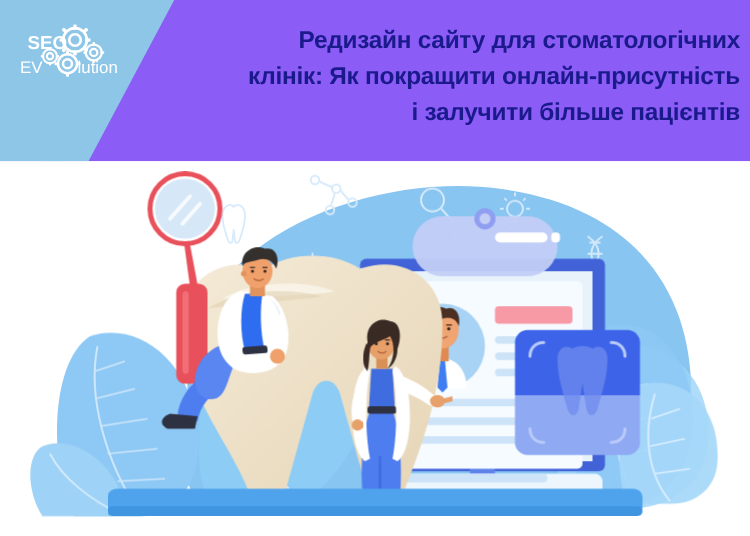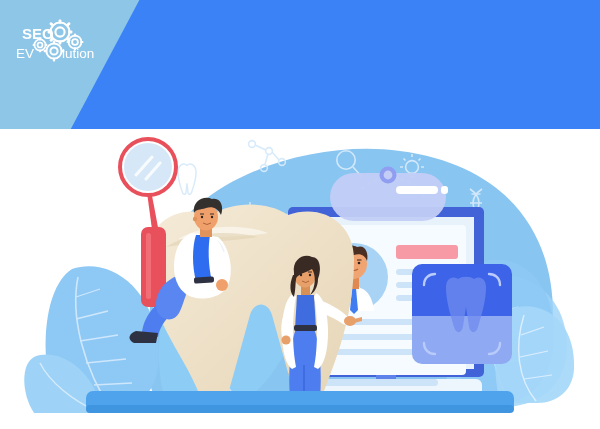--- a/index.html
+++ b/index.html
@@ -1,21 +1,21 @@
 <!DOCTYPE html>
 <html><head>
 <meta charset="utf-8">
 <style>
   html,body{margin:0;padding:0;background:#fff;}
   body{width:600px;height:429px;overflow:hidden;
        font-family:"Liberation Sans","DejaVu Sans",sans-serif;}
   .page{position:relative;width:600px;height:429px;background:#ffffff;overflow:hidden;}
 
   
-  .header{position:absolute;left:0;top:0;width:600px;height:129px;background:#3b82f6;overflow:hidden;}
+  .header{position:absolute;left:0;top:0;width:600px;height:129px;background:#8b5cf6;overflow:hidden;}
   .banner-main{position:absolute;left:-80px;top:-20px;width:230px;height:175px;
                background:#8ec6e8;transform:skewX(-28deg);transform-origin:top left;}
   .banner-stripe{position:absolute;left:118px;top:-24px;width:13px;height:178px;
                background:#8ec6e8;transform:skewX(-28deg);transform-origin:top left;}
 
   .logo{position:absolute;left:10px;top:17px;width:88px;height:48px;color:#ffffff;}
   .logo svg{display:block;}
 
   .title{position:absolute;right:8px;top:18px;width:470px;text-align:right;
          color:#1a1a8c;font-weight:bold;font-size:19.5px;line-height:29px;
@@ -85,20 +85,25 @@
           <rect x="33.6" y="32.8" width="3.6" height="2.4" rx="0.9"></rect>
           <rect x="50.8" y="32.8" width="3.6" height="2.4" rx="0.9"></rect>
         </g>
 
         <text x="12" y="22" font-family="Liberation Sans, sans-serif" font-size="15" font-weight="bold" fill="#ffffff">SEO</text>
         <text x="6" y="41" font-family="Liberation Sans, sans-serif" font-size="13.5" fill="#ffffff">EV</text>
         <text x="52" y="41" font-family="Liberation Sans, sans-serif" font-size="13.5" fill="#ffffff">lution</text>
       </svg>
     </div>
 
+    <div class="title">
+      <span class="tl">Редизайн сайту для стоматологічних</span>
+      <span class="tl">клінік: Як покращити онлайн-присутність</span>
+      <span class="tl">і залучити більше пацієнтів</span>
+    </div>
   </div>
 
   <div class="stage">
     <svg width="600" height="300" viewBox="0 0 600 300">
       <defs>
         <clipPath id="stageClip">
             <rect x="0" y="0" width="600" height="300"></rect>
           </clipPath>
         <linearGradient id="xrayGrad" x1="0" y1="0" x2="0" y2="1">
           <stop offset="0%" stop-color="#3d63e8"></stop>

